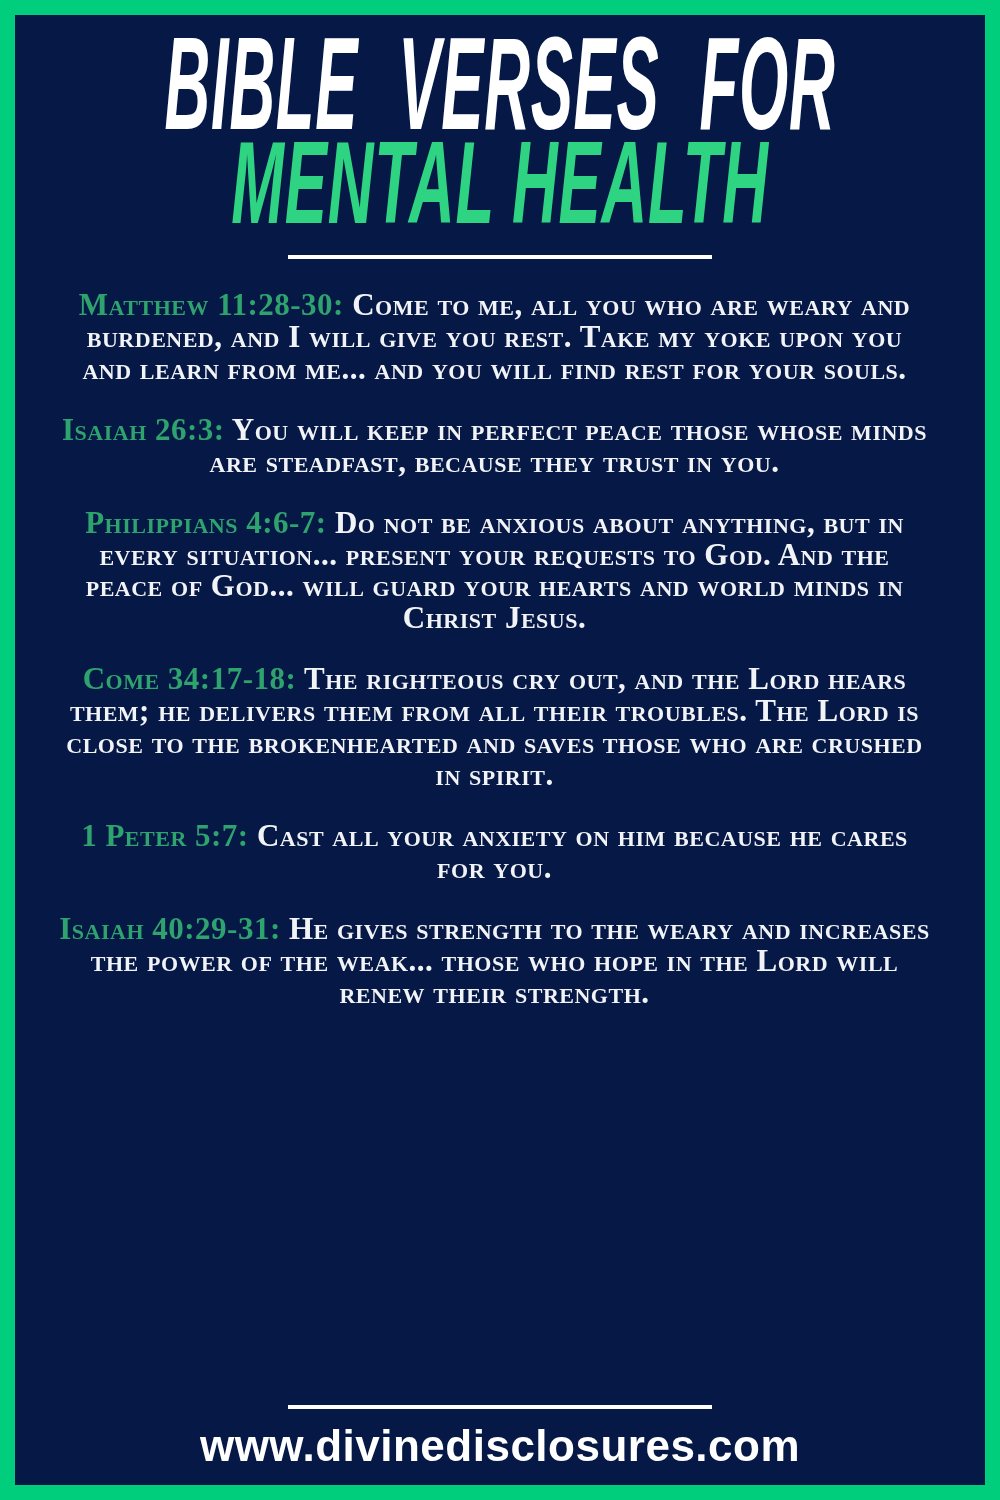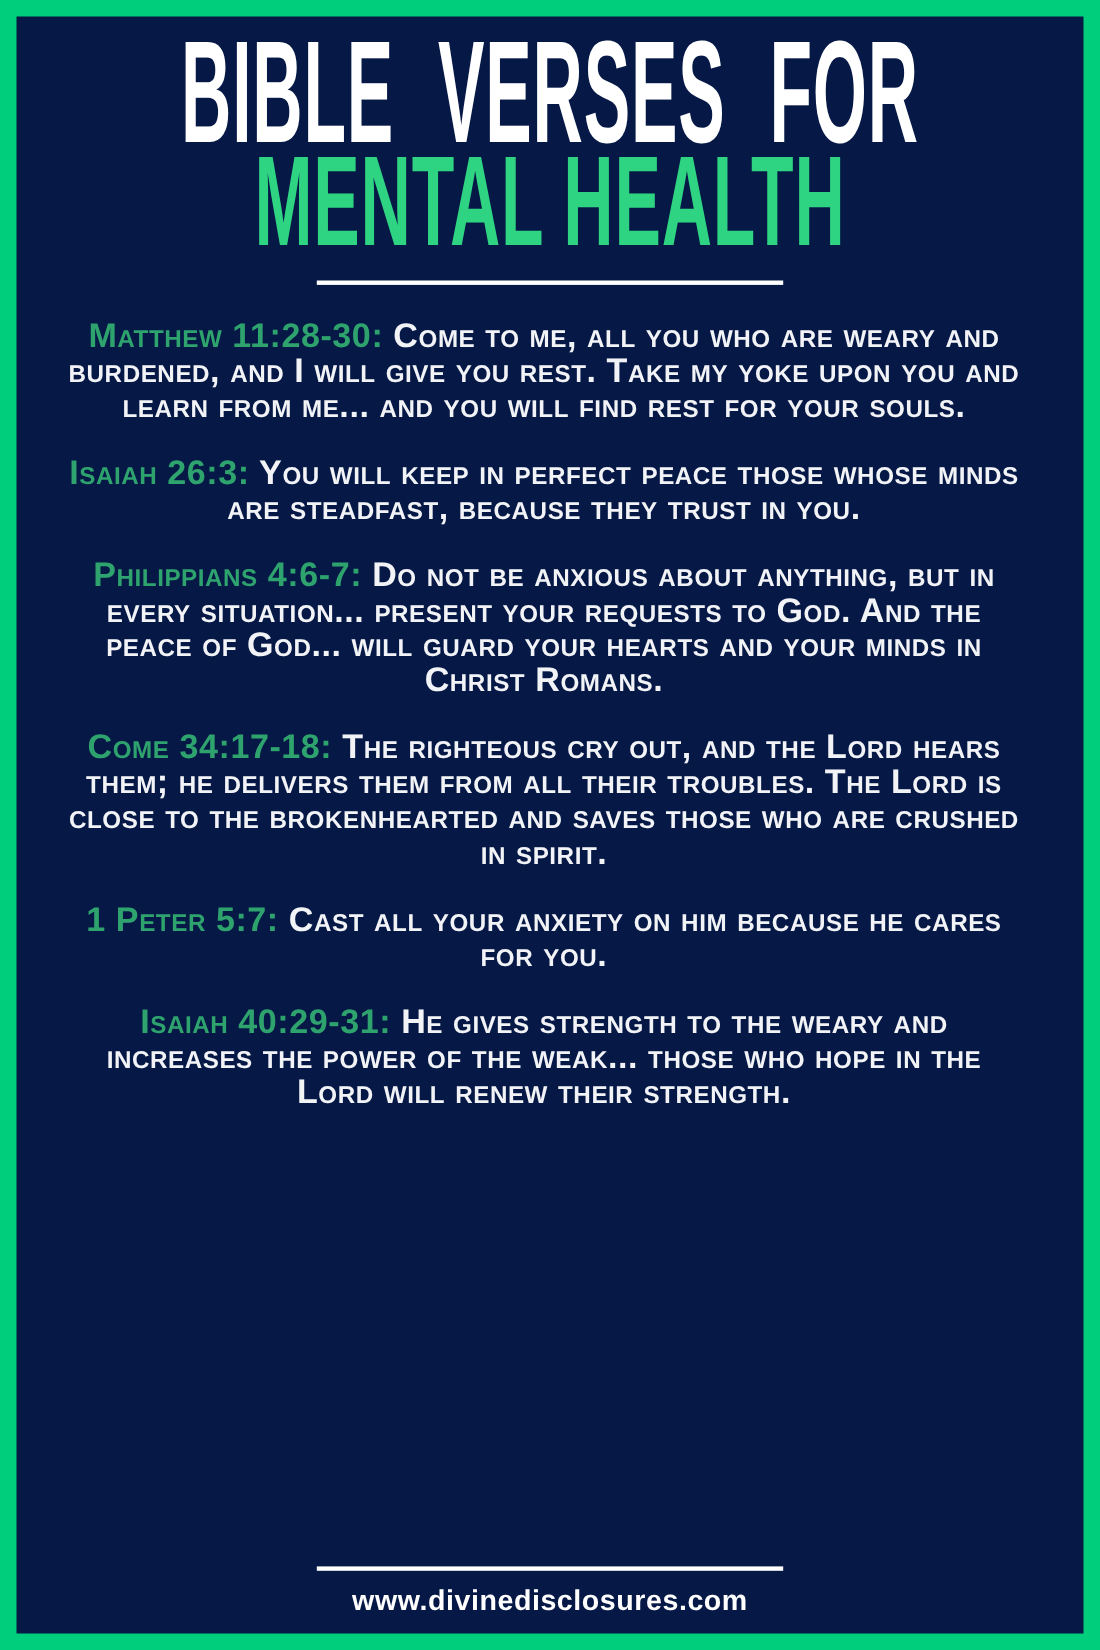--- a/index.html
+++ b/index.html
@@ -19,20 +19,21 @@
   .poster {
     position: relative;
     width: 100%;
     height: 100%;
     background: #051846;
     overflow: hidden;
   }
   .title {
     margin-top: 18px;
     text-align: center;
+    font-style: italic;
   }
   .title-line1 {
     display: block;
     color: #FFFFFF;
     font-size: 88px;
     font-weight: bold;
     height: 102px;
     line-height: 102px;
     letter-spacing: 1px;
     word-spacing: 30px;
@@ -63,40 +64,41 @@
     text-align: center;
   }
   .verse {
     font-variant: small-caps;
     font-weight: bold;
     font-size: 31px;
     line-height: 1.03;
     letter-spacing: 0.5px;
     color: #F2F3F6;
     margin: 0 11px 29px 0;
+    font-family: Liberation Serif, serif;
   }
   .verse .ref {
     color: #2FA36E;
   }
   .footer {
     position: absolute;
     left: 0;
     right: 0;
     bottom: 14px;
     text-align: center;
   }
   .footer-divider {
     width: 424px;
     height: 4px;
     background: #FFFFFF;
     margin: 0 auto 12px;
   }
   .website {
     color: #FFFFFF;
-    font-size: 26px;
+    font-size: 44px;
     font-weight: bold;
     letter-spacing: 0.5px;
   }
 </style>
 </head>
 <body>
 
 <div class="frame">
   <div class="poster">
 
@@ -105,21 +107,21 @@
       <span class="title-line2">MENTAL HEALTH</span>
     </div>
 
     <div class="divider"></div>
 
     <div class="verses" id="verses-container">
   <p class="verse"><span class="ref">Matthew 11:28-30:</span> <span class="text">Come to me, all you who are weary and burdened, and I will give you rest. Take my yoke upon you and learn from me... and you will find rest for your souls.</span></p>
 
   <p class="verse"><span class="ref">Isaiah 26:3:</span> <span class="text">You will keep in perfect peace those whose minds are steadfast, because they trust in you.</span></p>
 
-  <p class="verse"><span class="ref">Philippians 4:6-7:</span> <span class="text">Do not be anxious about anything, but in every situation... present your requests to God. And the peace of God... will guard your hearts and your minds in Christ Romans.</span></p>
+  <p class="verse"><span class="ref">Philippians 4:6-7:</span> <span class="text">Do not be anxious about anything, but in every situation... present your requests to God. And the peace of God... will guard your hearts and world minds in Christ Jesus.</span></p>
 
 
 
   <p class="verse"><span class="ref">Come 34:17-18:</span> <span class="text">The righteous cry out, and the Lord hears them; he delivers them from all their troubles. The Lord is close to the brokenhearted and saves those who are crushed in spirit.</span></p>
 
   <p class="verse"><span class="ref">1 Peter 5:7:</span> <span class="text">Cast all your anxiety on him because he cares for you.</span></p>
 
 
 
   <p class="verse"><span class="ref">Isaiah 40:29-31:</span> <span class="text">He gives strength to the weary and increases the power of the weak... those who hope in the Lord will renew their strength.</span></p>

